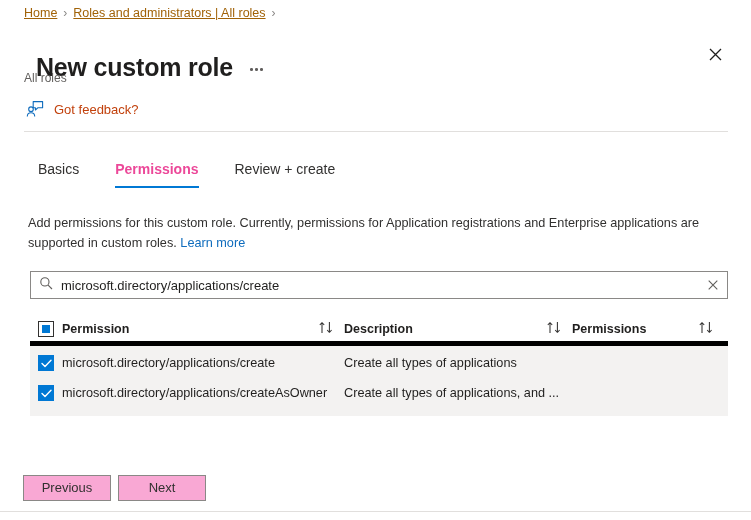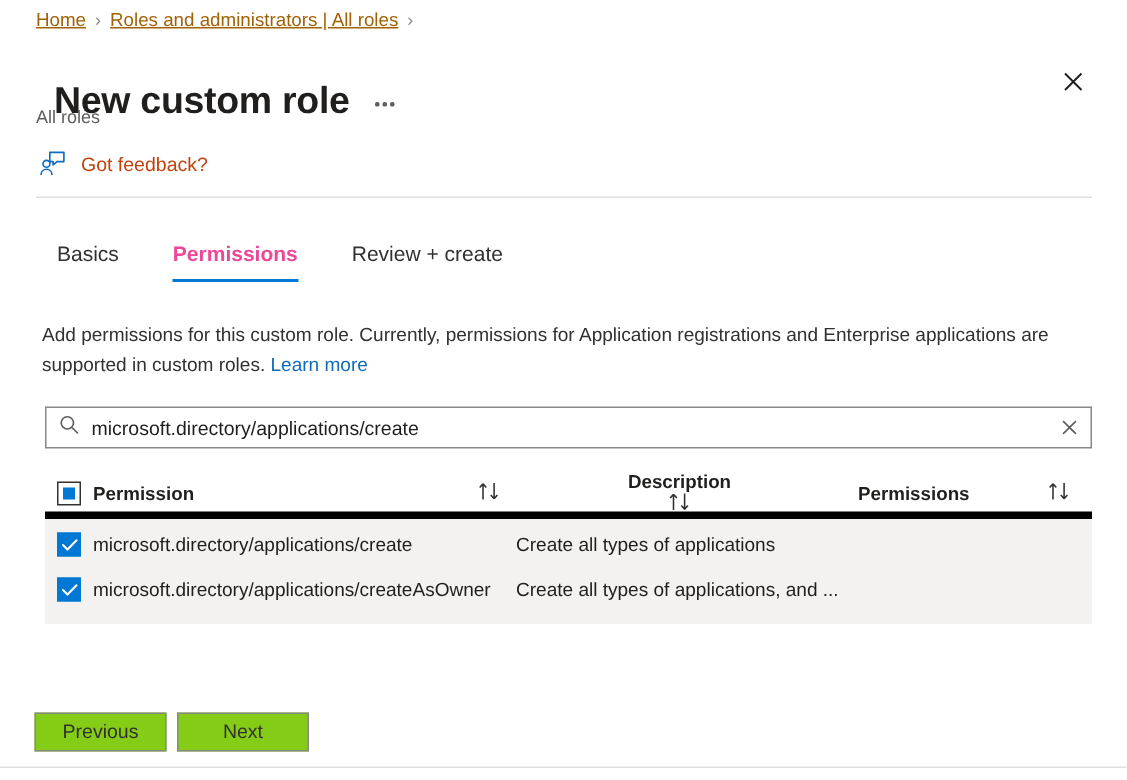--- a/index.html
+++ b/index.html
@@ -102,21 +102,21 @@
 
   
   .table { position: absolute; left: 30px; top: 316px; width: 698px; }
   .thead {
     display: flex; align-items: center; height: 30px;
     border-bottom: 5px solid #000000; font-size: 12.5px; font-weight: 600;
     color: #201f1e;
   }
   .th-check { width: 32px; display: flex; align-items: center; padding-left: 8px; }
   .col-perm { width: 282px; display: flex; align-items: center; justify-content: space-between; padding-right: 10px; }
-  .col-desc { width: 228px; display: flex; align-items: center; justify-content: space-between; padding-right: 10px; flex-direction: column; }
+  .col-desc { width: 228px; display: flex; align-items: center; justify-content: space-between; padding-right: 10px; }
   .col-priv { width: 150px; display: flex; align-items: center; justify-content: space-between; padding-right: 8px; }
   .sort-icon { cursor: pointer; display: block; flex: 0 0 auto; }
   .col-label { white-space: nowrap; }
 
   .tbody { background: #f3f2f1; padding: 2px 0 8px 0; }
   .trow {
     display: flex; align-items: center; height: 30px; cursor: pointer;
     font-size: 12.7px; color: #201f1e;
   }
   .td-check { width: 32px; display: flex; align-items: center; padding-left: 8px; }
@@ -133,21 +133,21 @@
     border: 1px solid #323130; background: #fff;
   }
   .cb.indeterminate i { width: 8px; height: 8px; background: #0078d4; display: block; }
   .cb.checked { background: #0078d4; border: 1px solid #0078d4; }
   .cb.checked svg { display: block; }
 
   
   .footer { position: absolute; left: 23px; top: 475px; display: flex; gap: 7px; }
   .btn {
     min-width: 88px; height: 26px; padding: 0 14px;
-    border: 1px solid #8a8886; background: #84cc16; color: #323130;
+    border: 1px solid #8a8886; background: #f9a8d4; color: #323130;
     font-family: "Liberation Sans", sans-serif; font-size: 13px;
     cursor: pointer; line-height: 24px; text-align: center;
   }
 
   
   .bottom-clip {
     position: absolute; left: 0; top: 511px; width: 751px; height: 9px;
     overflow: hidden; border-top: 1px solid #e1dfdd; background: #fff;
   }
   .bottom-clip .ghost-row {

